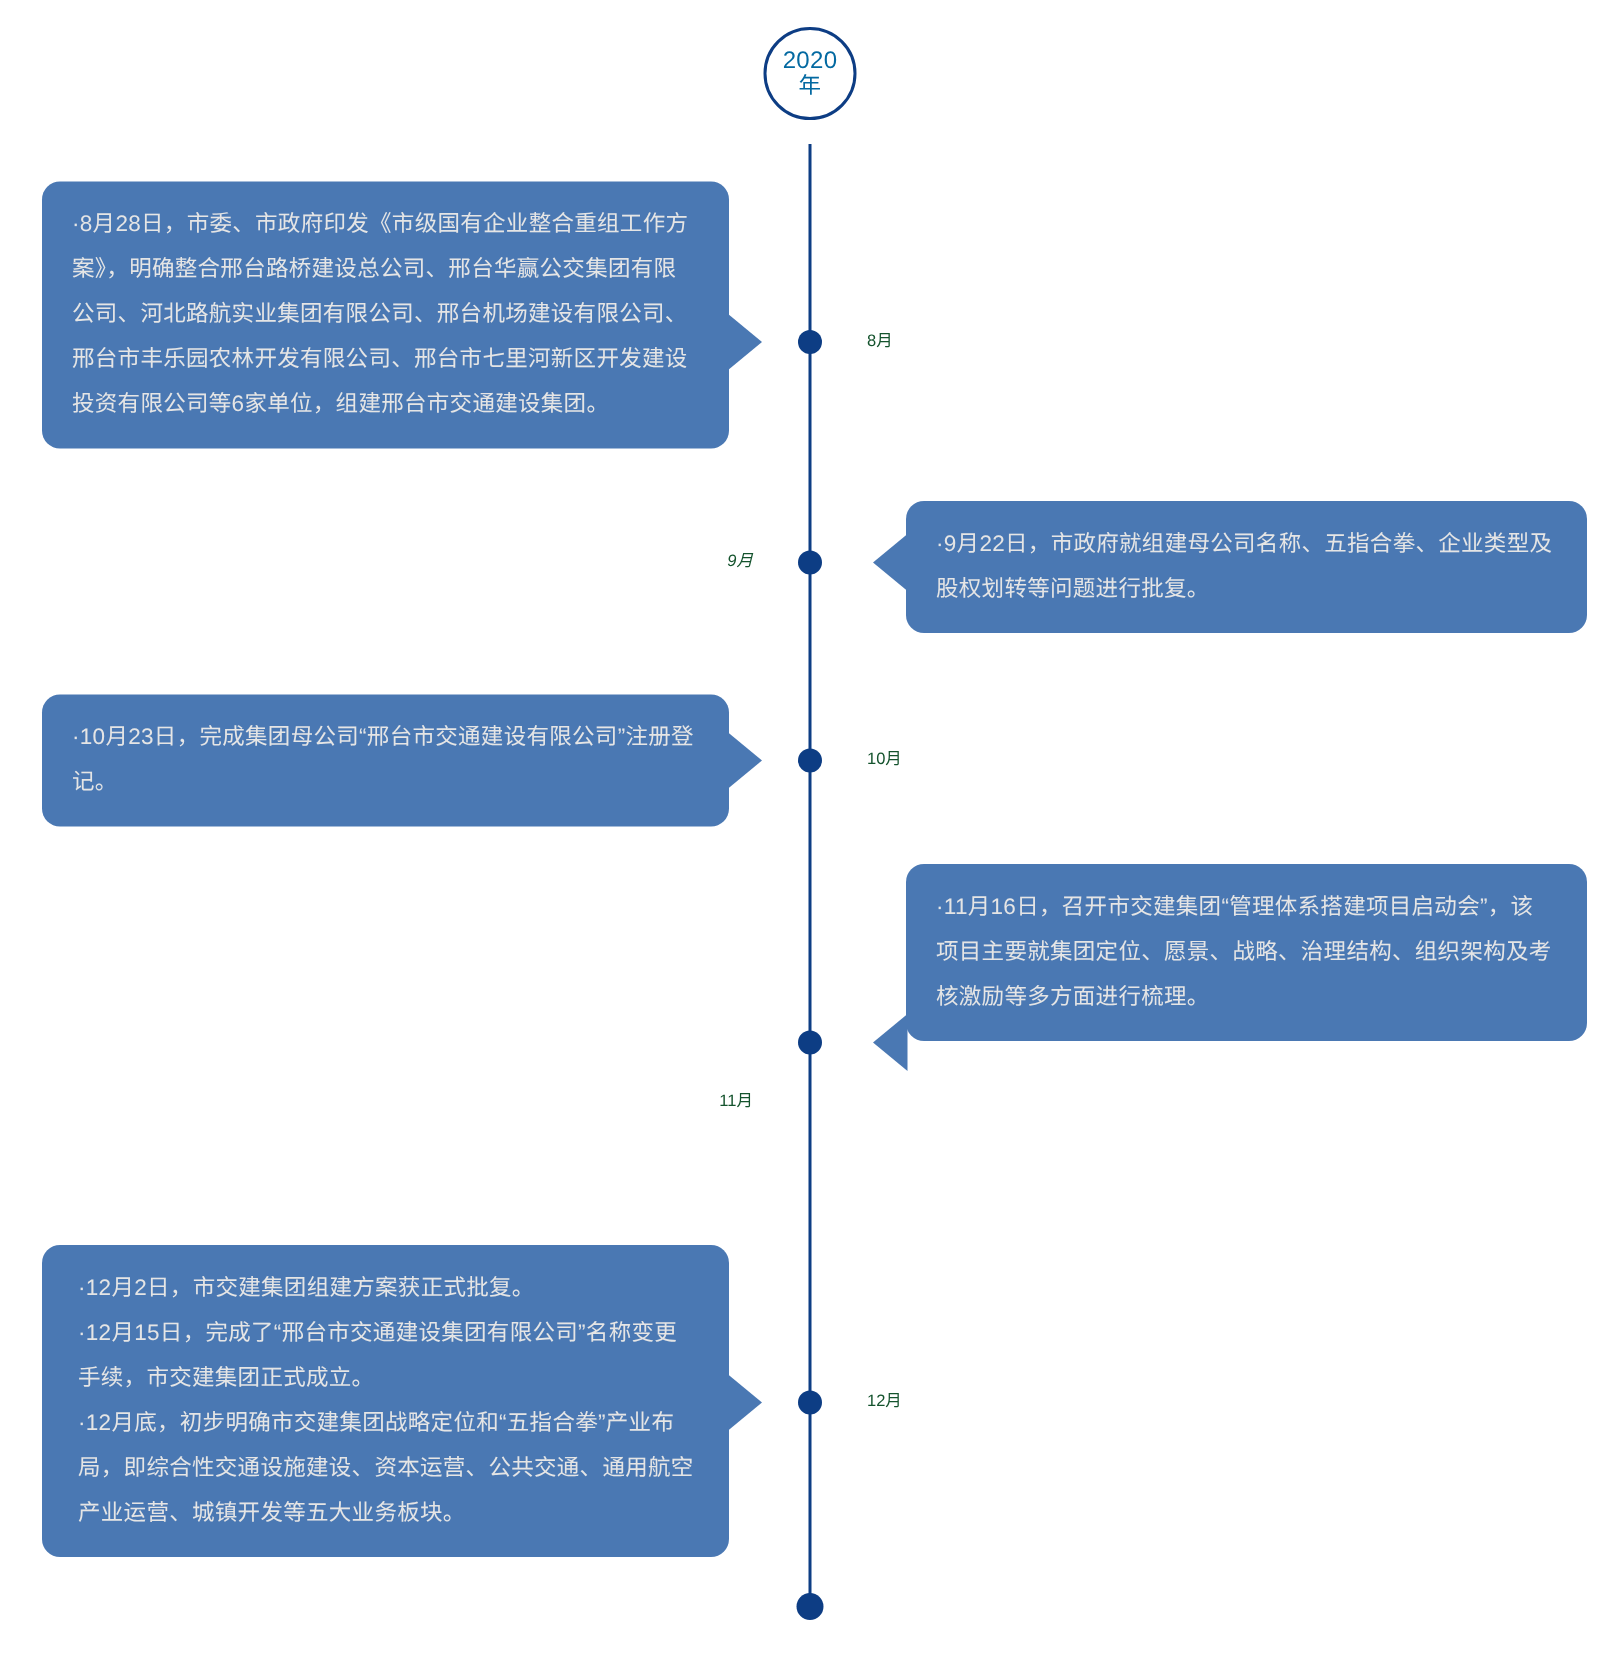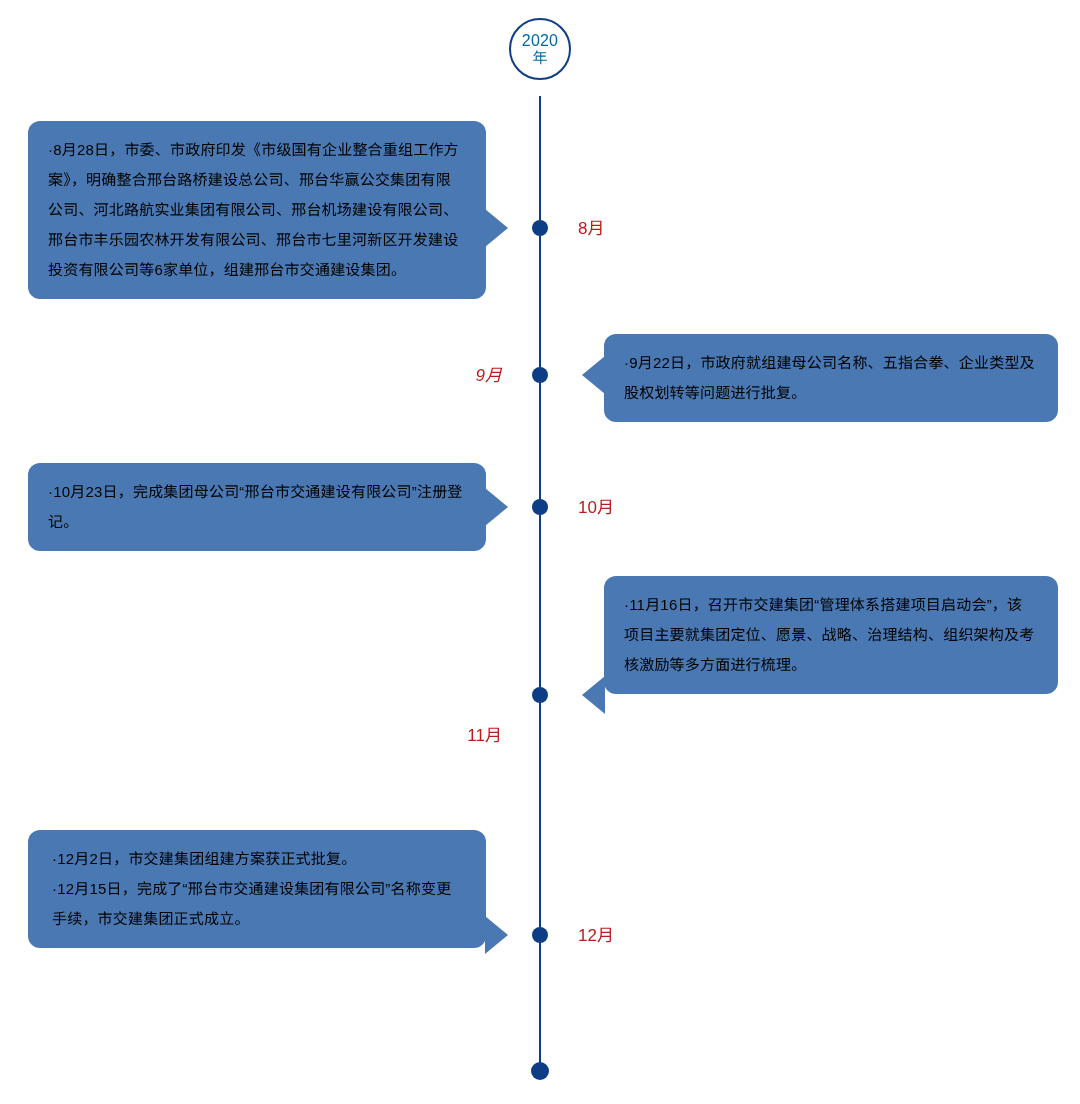--- a/index.html
+++ b/index.html
@@ -69,35 +69,35 @@
     width: 18px;
     height: 18px;
     margin-left: -9px;
     margin-top: -9px;
     border-radius: 50%;
     background: #0d3d84;
   }
 
   .month-label {
     position: absolute;
-    color: #b91c1c;
-    font-size: 17px;
+    color: #14532d;
+    font-size: 11px;
     white-space: nowrap;
     line-height: 1;
   }
   .month-label.right { left: 578px; transform: translateY(-50%); }
   .month-label.left  { right: 578px; transform: translateY(-50%); text-align: right; }
 
   
   .callout {
     position: absolute;
     background: #4a78b3;
     border-radius: 12px;
     box-sizing: border-box;
-    color: #000000;
+    color: #e5e5e5;
     font-size: 15px;
     line-height: 30px;
     padding: 14px 22px 14px 20px;
   }
   .callout p {
     margin: 0;
     white-space: normal;
     letter-spacing: 0.2px;
   }
   
@@ -156,17 +156,18 @@
     <span class="tip" style="top:100px;"></span>
     <p>·11月16日，召开市交建集团“管理体系搭建项目启动会”，该项目主要就集团定位、愿景、战略、治理结构、组织架构及考核激励等多方面进行梳理。</p>
   </div>
 
   <div class="node-dot" style="top:935px;"></div>
   <div class="month-label right" style="top:935px;">12月</div>
   <div class="callout left-side" style="left:28px; top:830px; width:458px;padding-left:24px;">
     <span class="tip" style="top:86px;"></span>
     <p>·12月2日，市交建集团组建方案获正式批复。</p>
     <p>·12月15日，完成了“邢台市交通建设集团有限公司”名称变更手续，市交建集团正式成立。</p>
+    <p>·12月底，初步明确市交建集团战略定位和“五指合拳”产业布局，即综合性交通设施建设、资本运营、公共交通、通用航空产业运营、城镇开发等五大业务板块。</p>
   </div>
 
   <div class="end-dot"></div>
 
 </div>
 
 </body></html>

